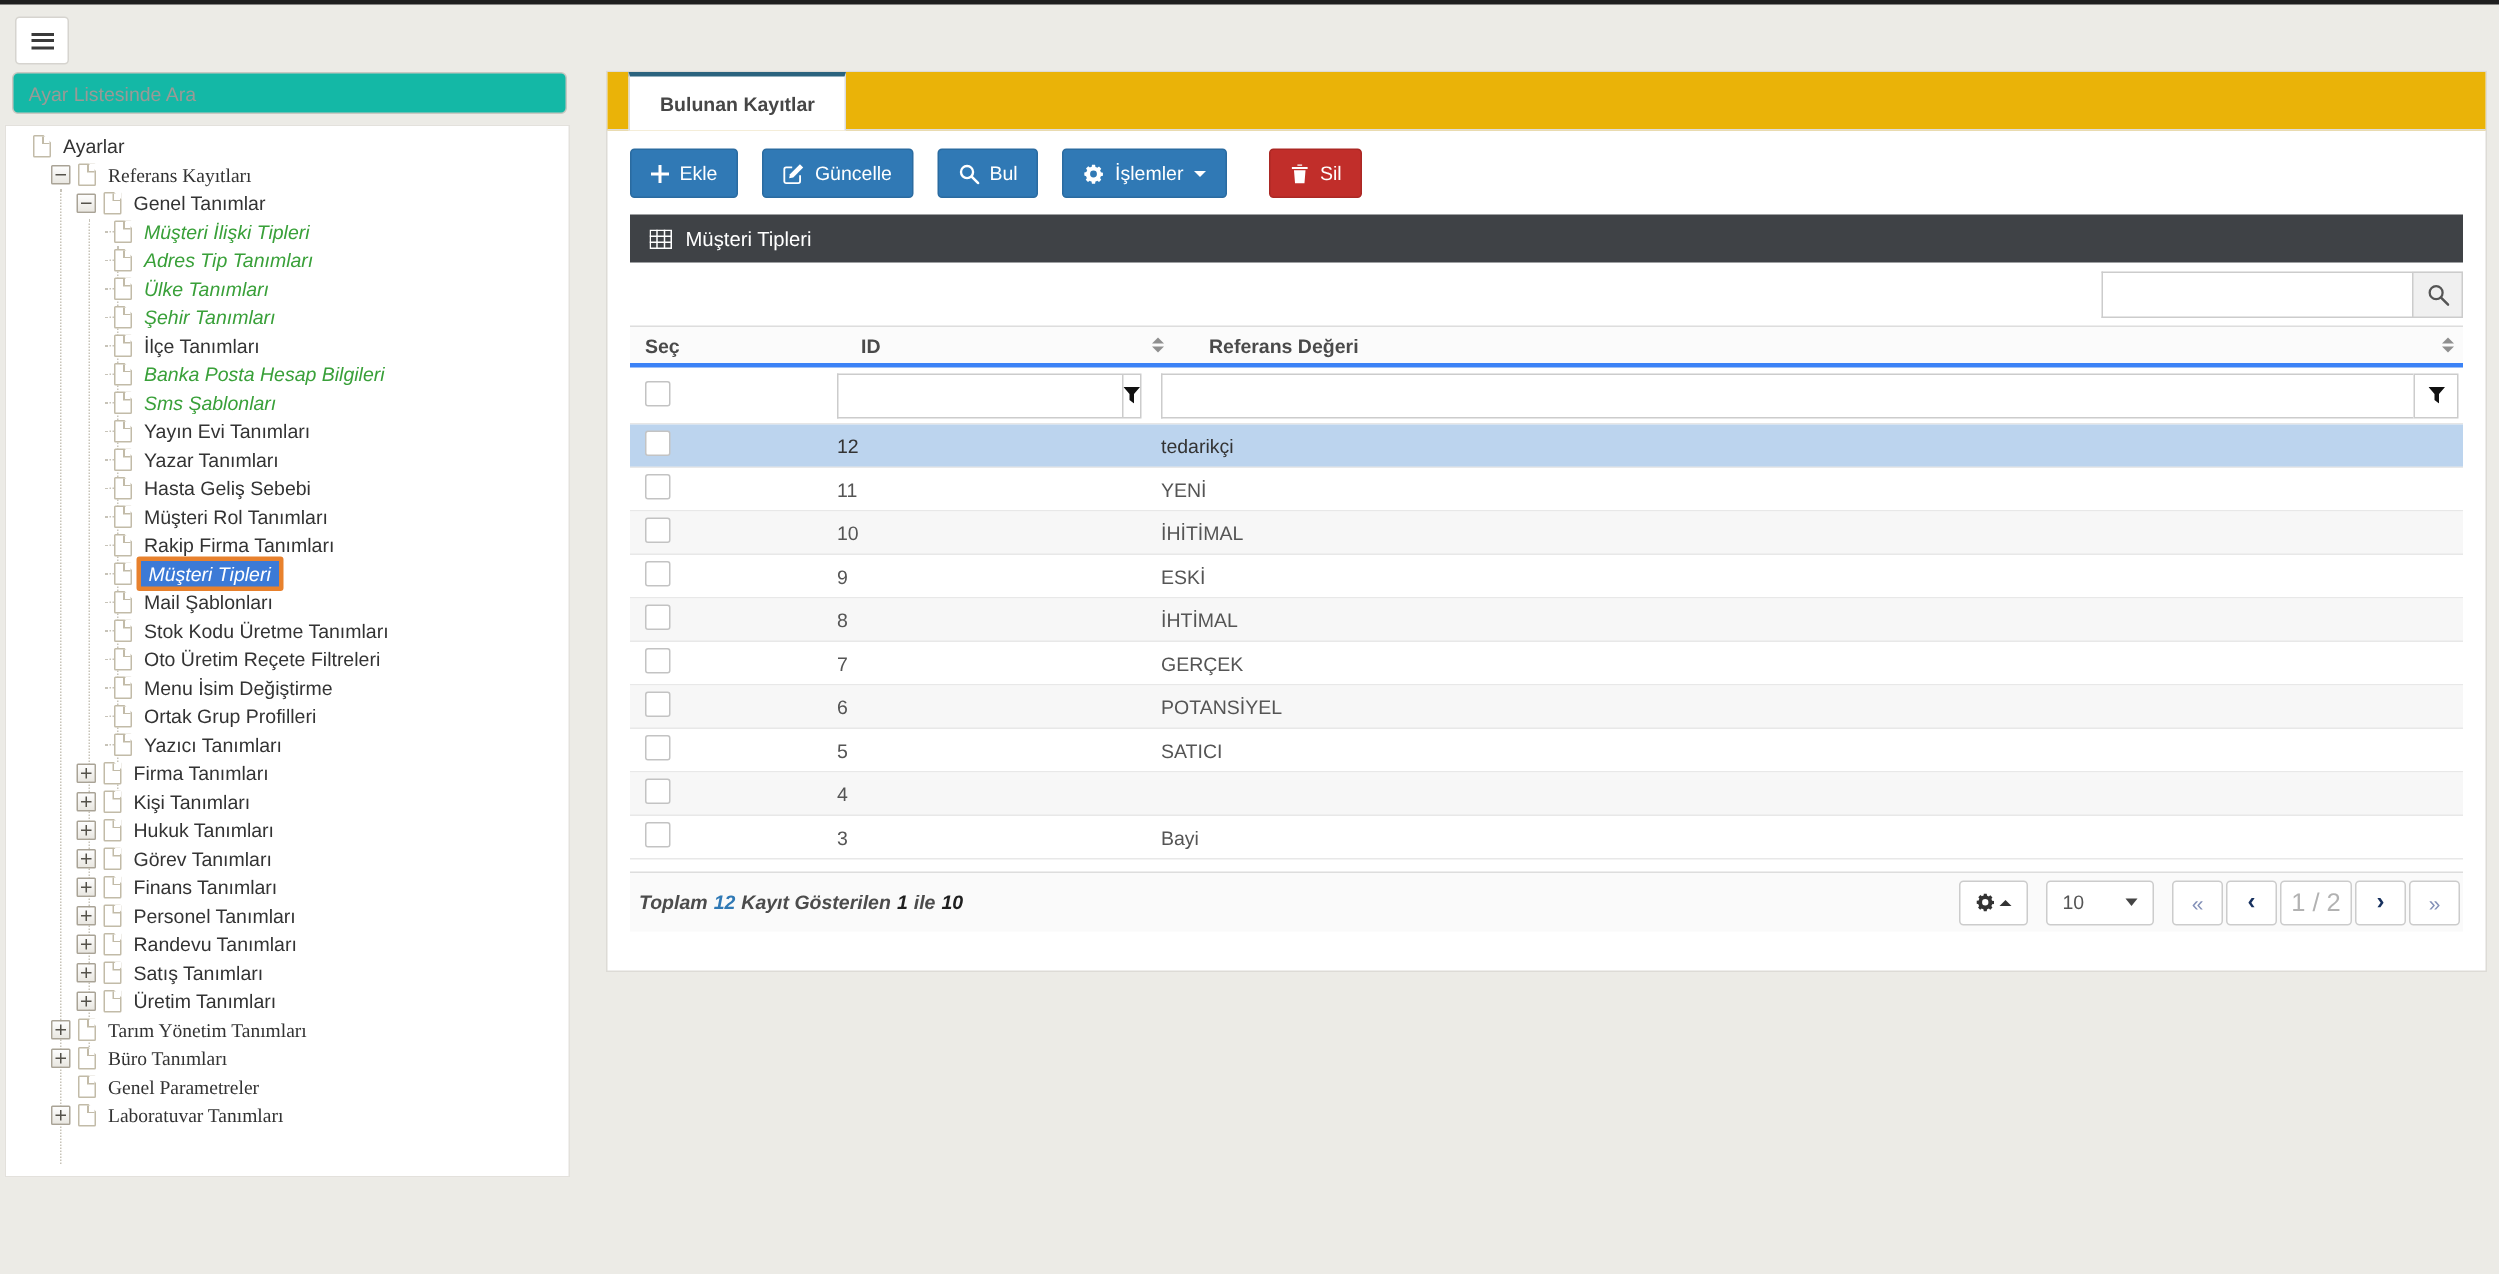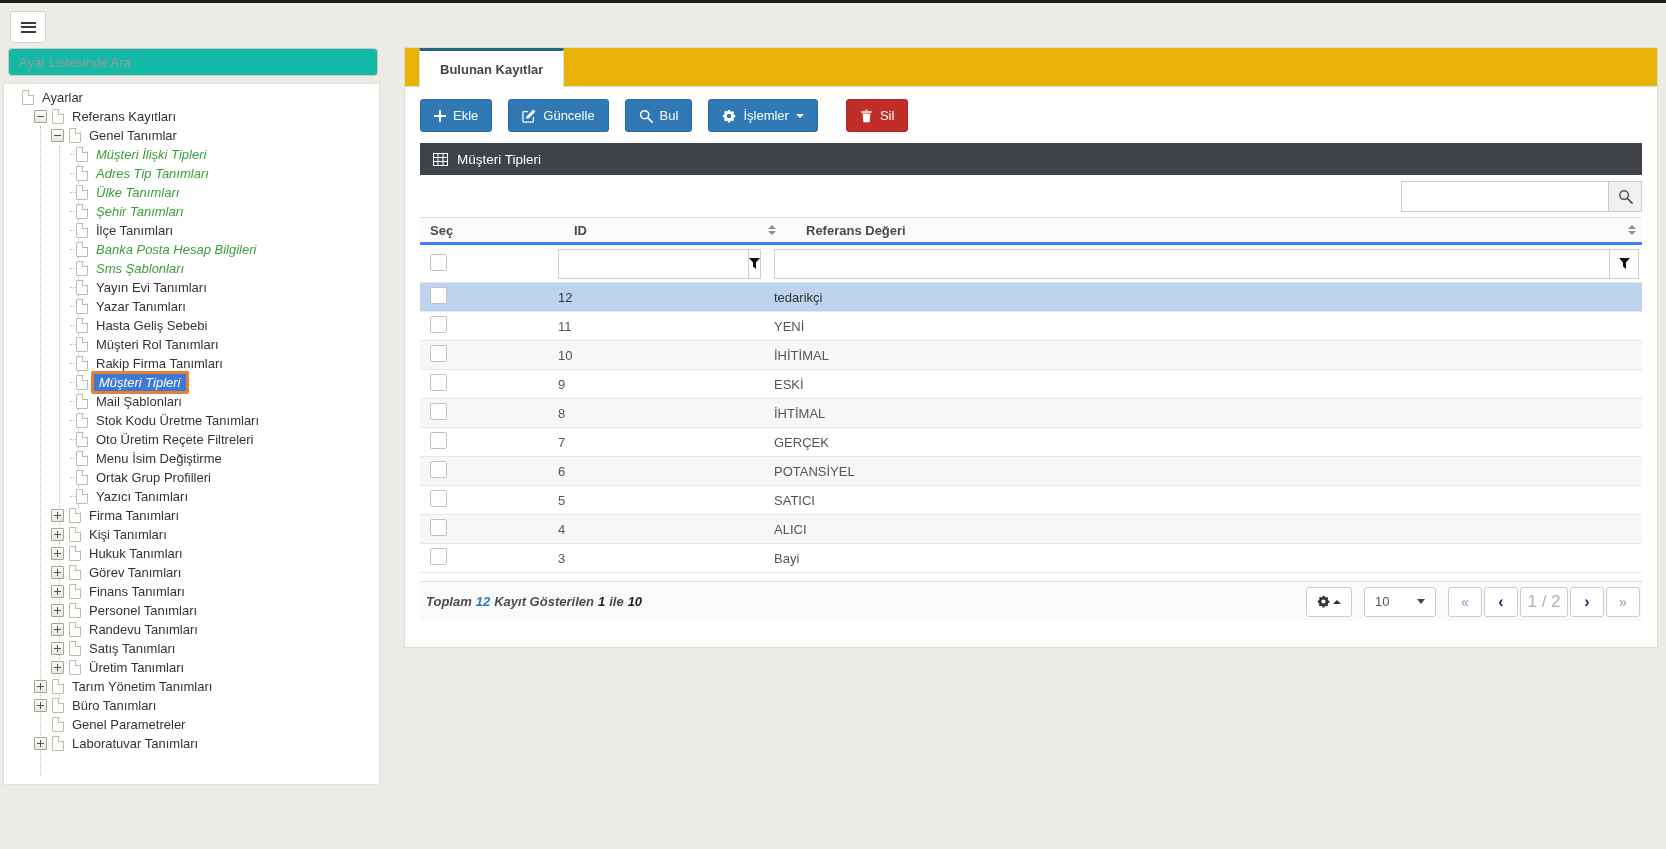--- a/index.html
+++ b/index.html
@@ -57,21 +57,21 @@
   .doc {
     width:12px; height:15px; flex:0 0 12px; position:relative;
     border:1px solid #c2bba8; background:#fff; border-radius:1px; margin-right:5px;
   }
   .doc::after {
     content:''; position:absolute; top:-1px; right:-1px; width:0; height:0;
     border-style:solid; border-width:0 5px 5px 0; border-color:transparent #fff transparent transparent;
     box-shadow:-1px 1px 0 #c2bba8;
   }
   .lvl0 { padding-left:18px; }
-  .lvl1 { padding-left:30px; }
+  .lvl1 { padding-left:30px;font-family:Liberation Serif, serif; }
   .lvl2 { padding-left:47px; }
   .lvl3 { padding-left:72px; }
   .lvl1 .exp, .lvl2 .exp { margin-right:5px; }
   .lvl3::before {
     content:''; position:absolute; left:66px; width:12px; top:9px; border-top:1px dotted #c7c3b8;
   }
   .trow.selected .sel-wrap {
     border:3px solid #e8812d; border-radius:2px; background:#3c7ad6; padding:0 2px;
     margin-left:-2px;
   }
@@ -529,23 +529,20 @@
           </div>
           <div class="col-ref">
             <span>SATICI</span>
           </div>
         </div>
       <div class="drow">
           <div class="col-sec"><span class="checkbox"></span></div>
           <div class="col-id">
             <span>4</span>
           </div>
-          <div class="col-ref">
-            <span>ALICI</span>
-          </div>
         </div>
       <div class="drow">
           <div class="col-sec"><span class="checkbox"></span></div>
           <div class="col-id">
             <span>3</span>
           </div>
           <div class="col-ref">
             <span>Bayi</span>
           </div>
         </div>

